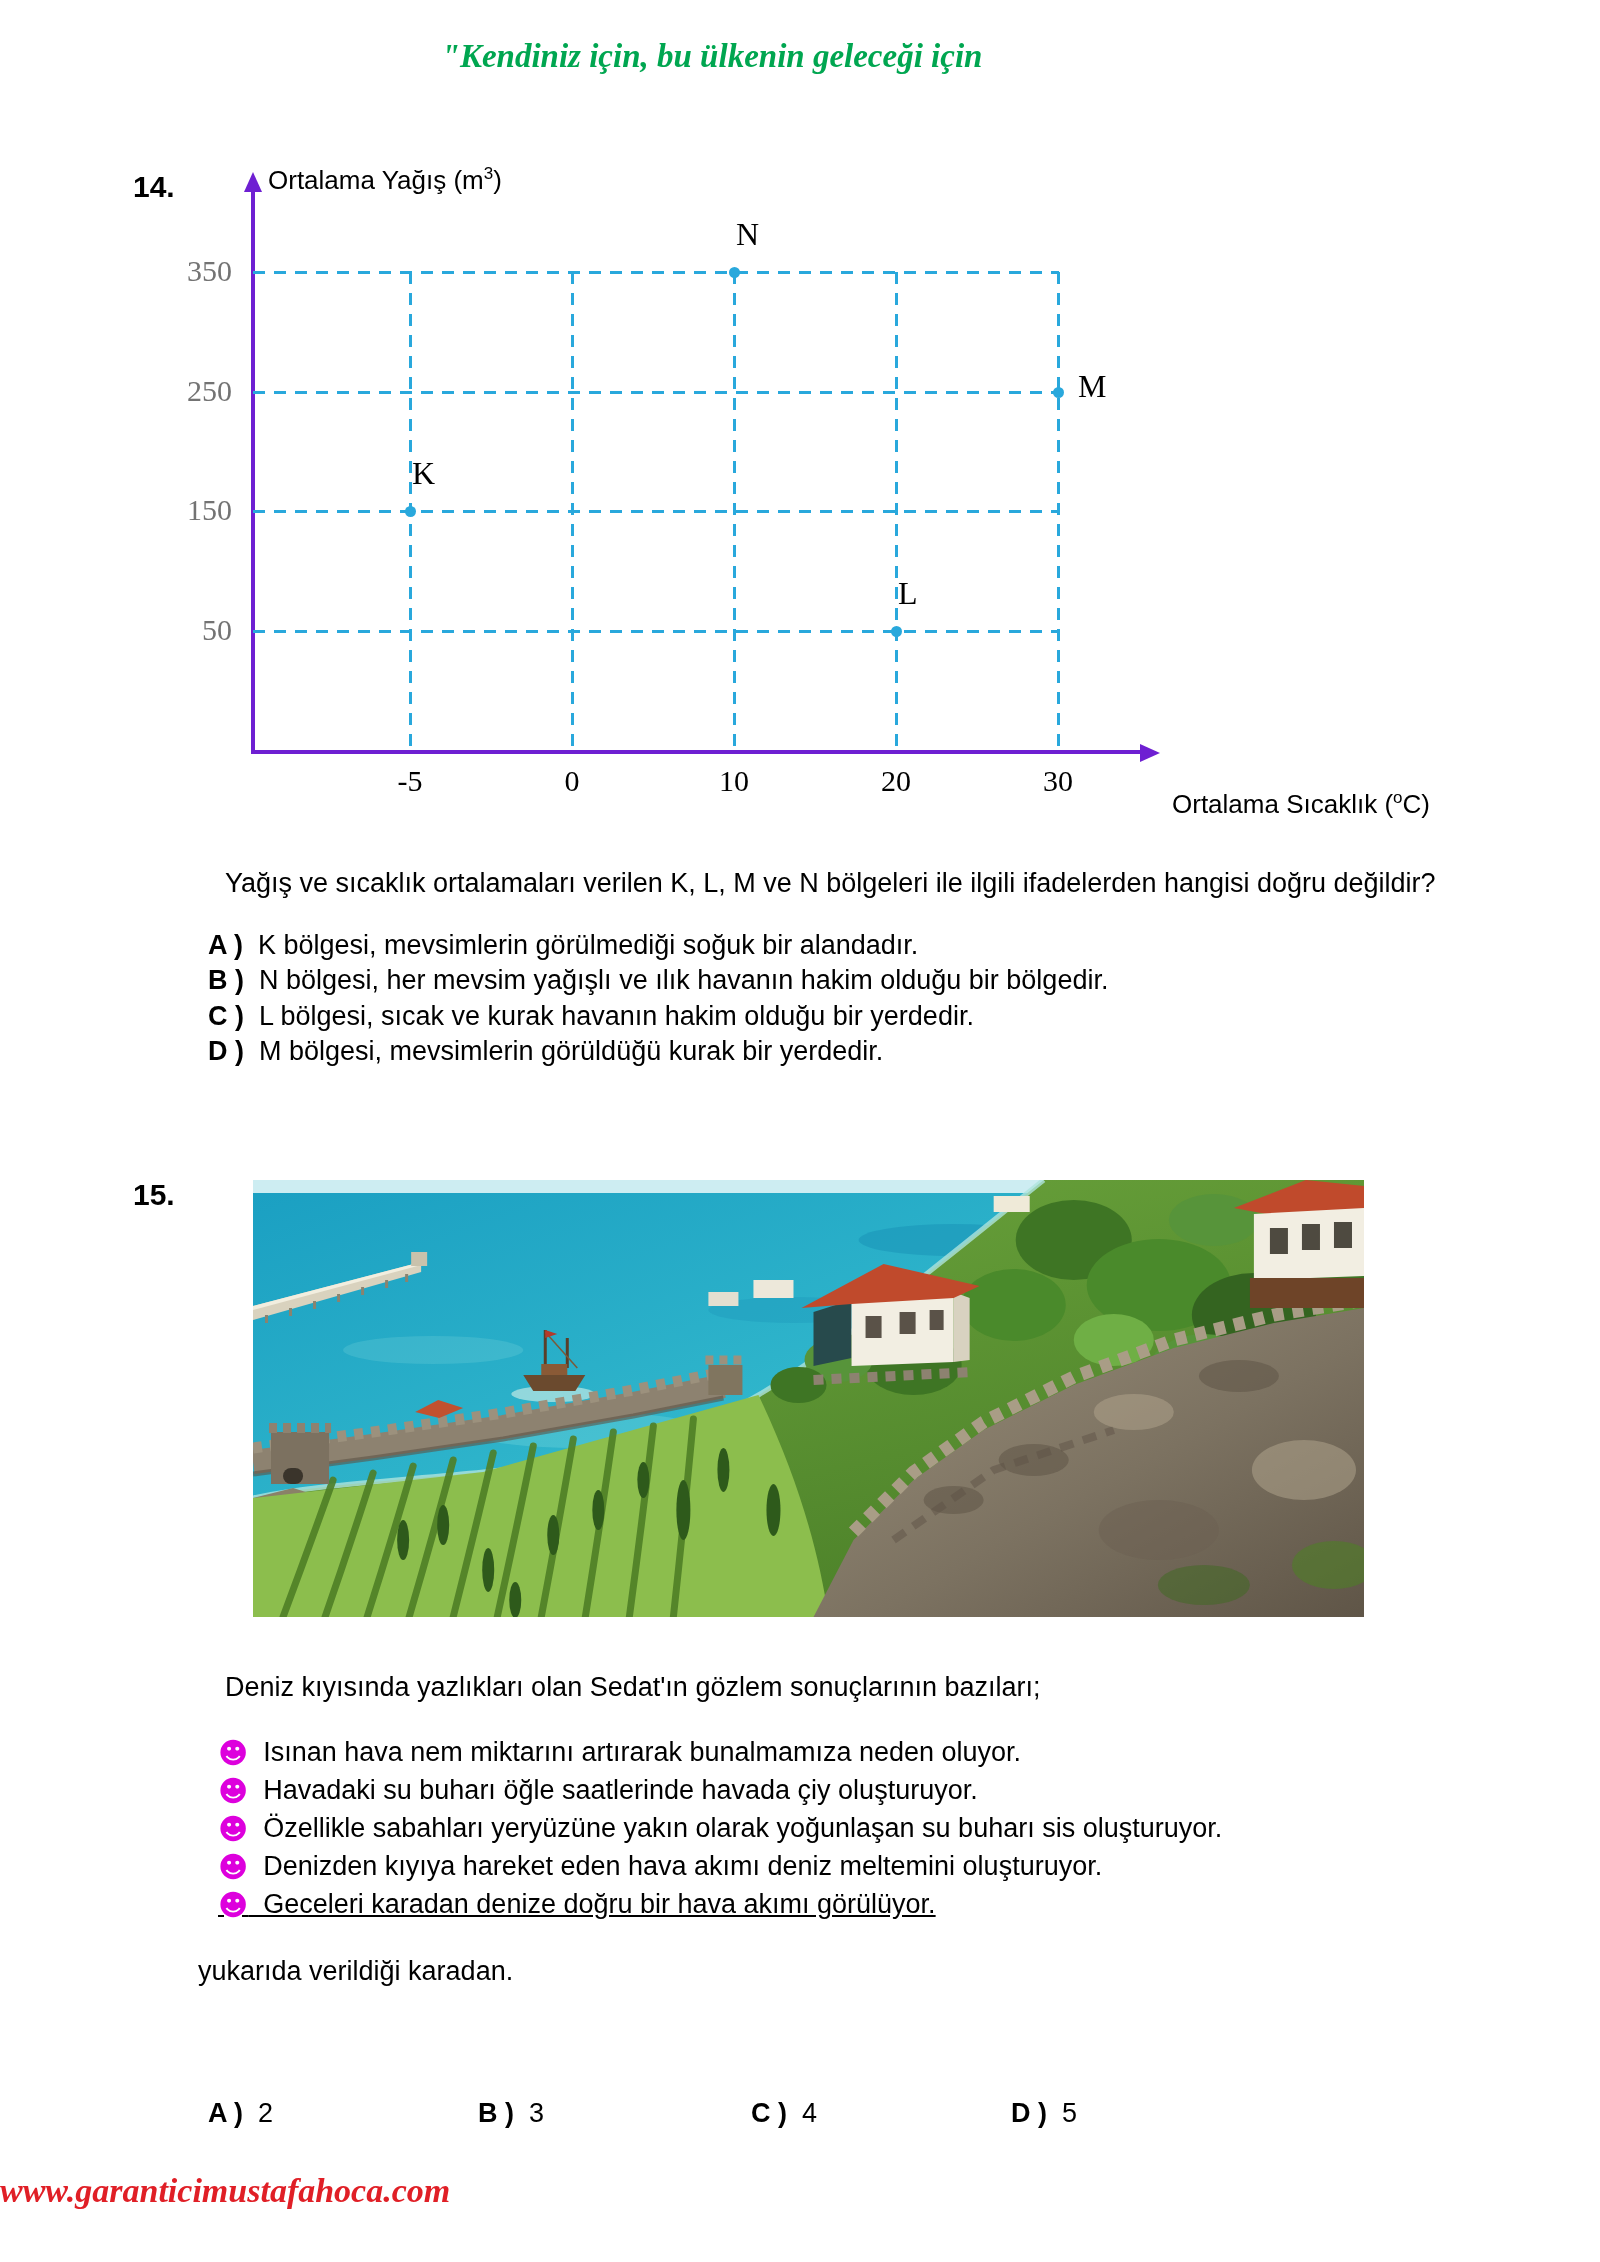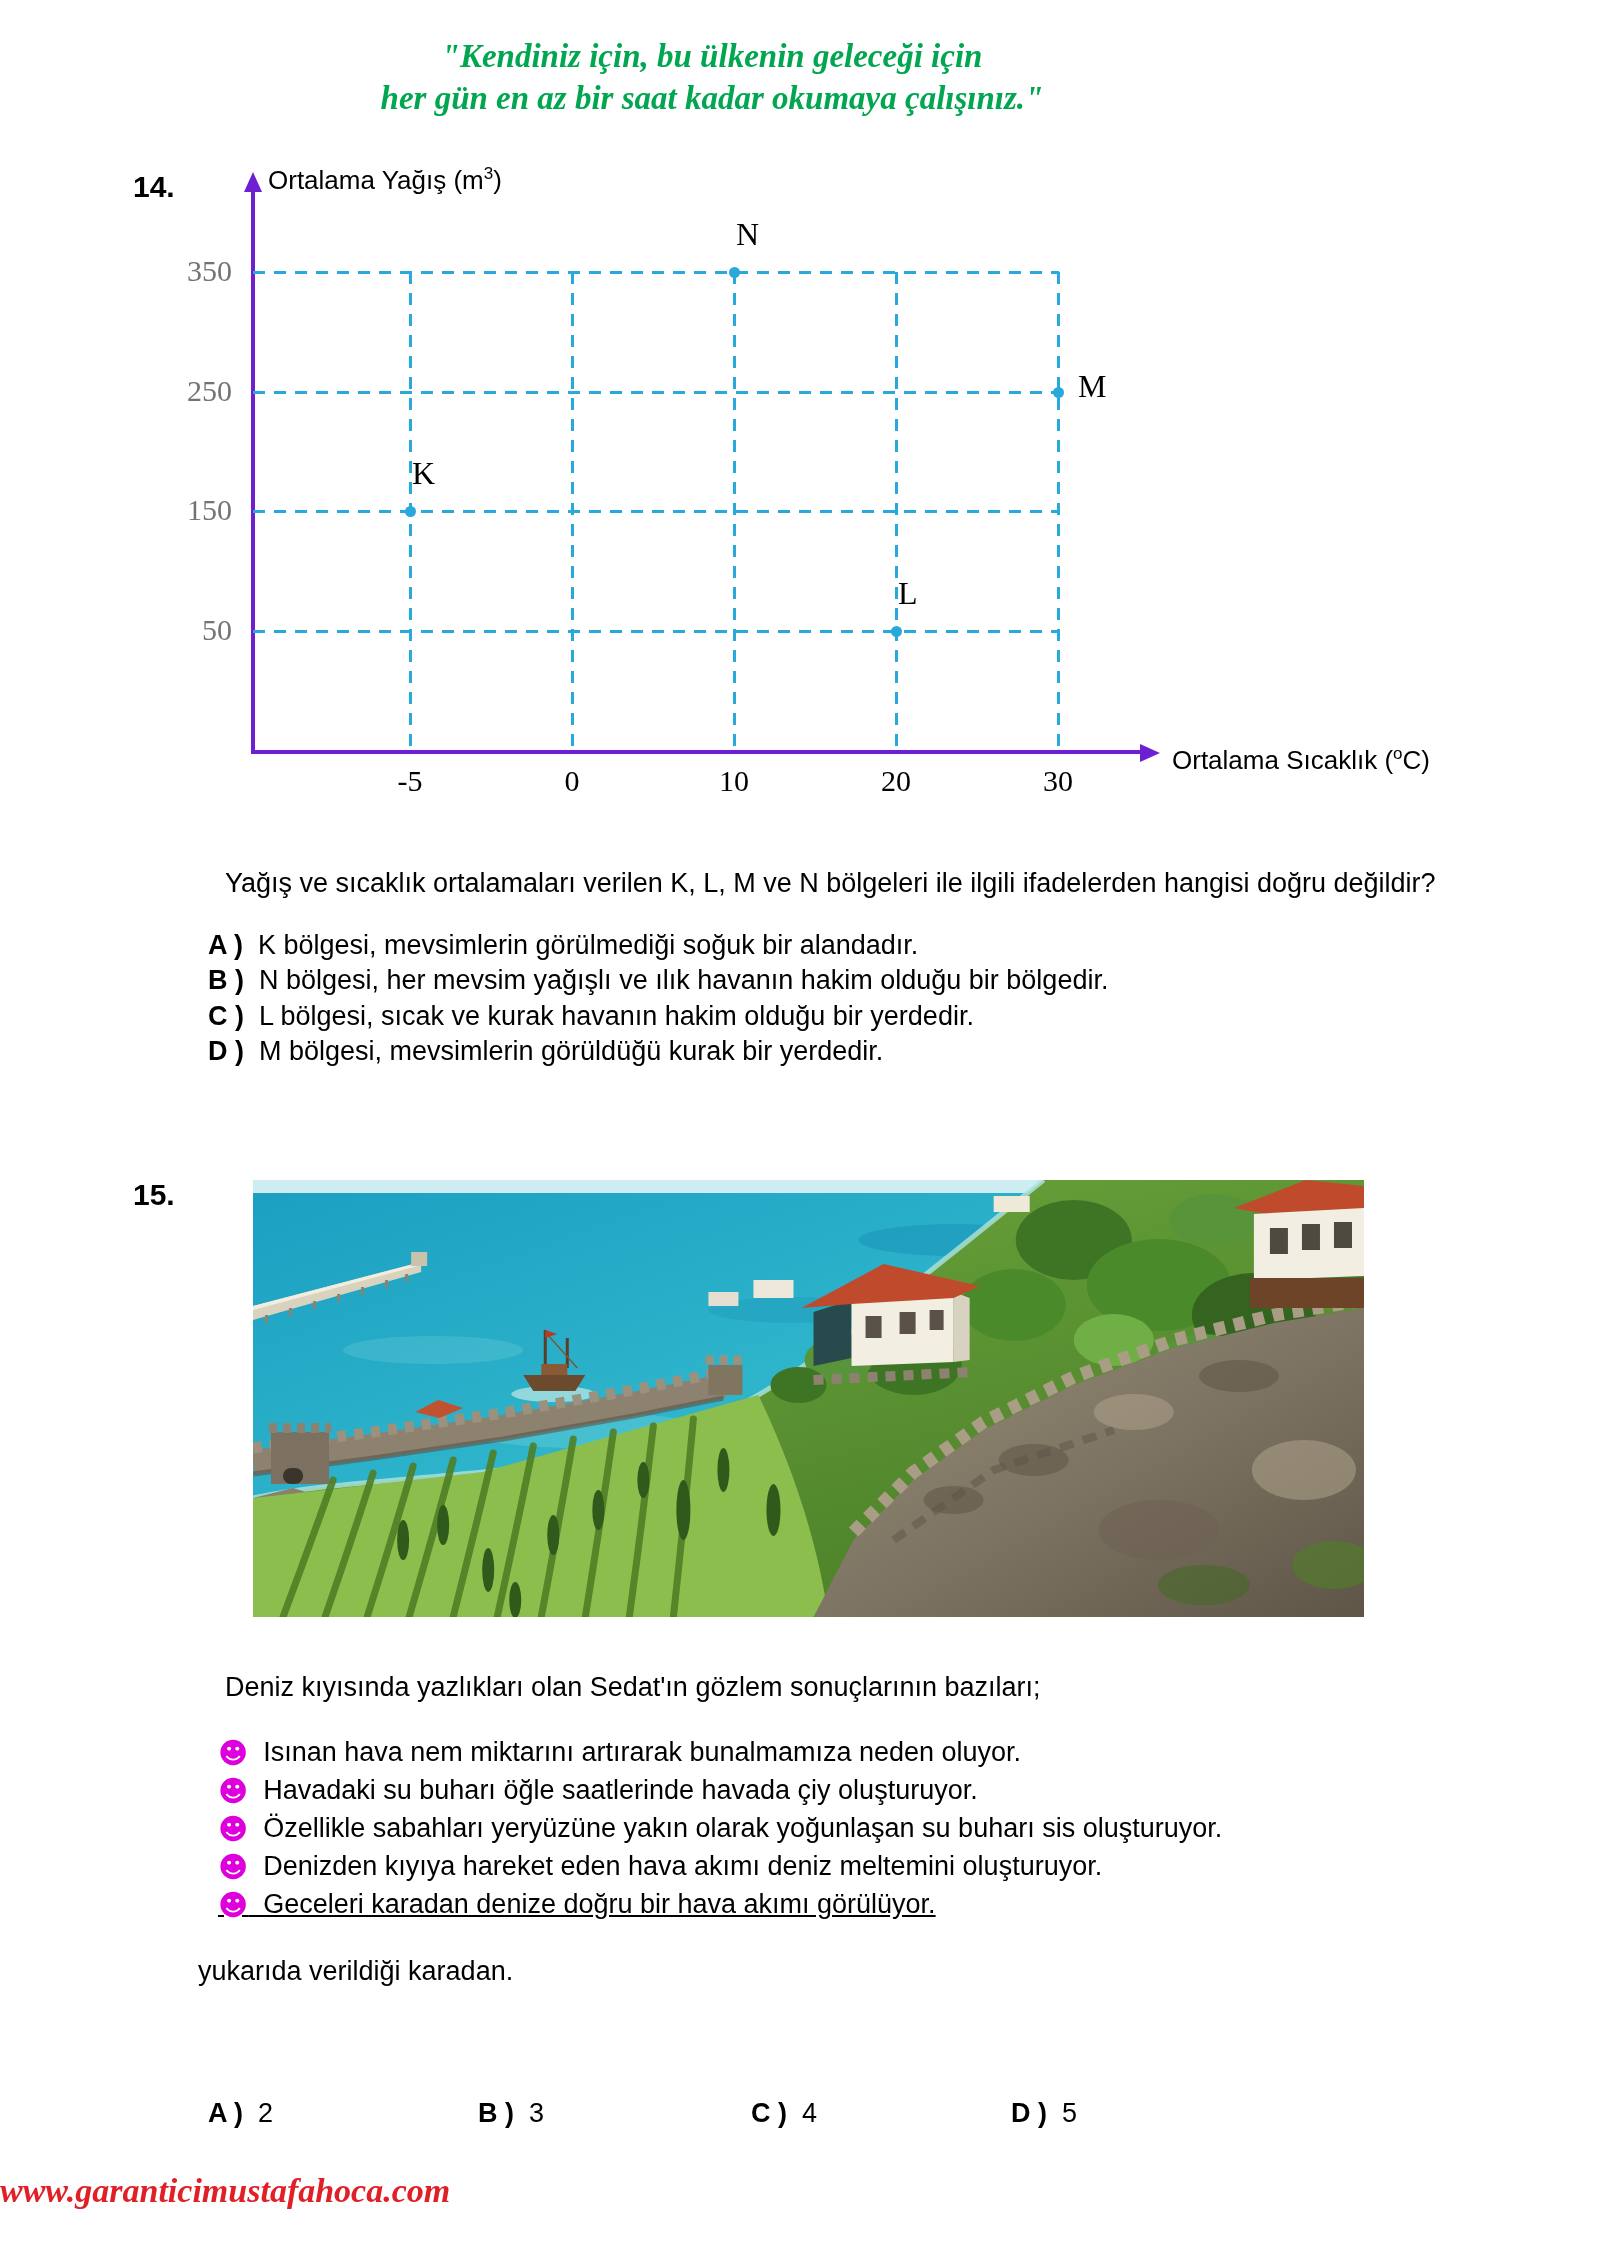--- a/index.html
+++ b/index.html
@@ -46,31 +46,30 @@
   .footer{position:absolute;left:0;top:2172px;width:1600px;text-align:left;
         font-family:"Liberation Serif",serif;font-style:italic;font-weight:bold;
         font-size:34px;color:var(--footer-red);}
 </style>
 </head>
 <body>
 
 <div class="page">
 
   <div class="quote-line" style="top:38px">"Kendiniz için, bu ülkenin geleceği için</div>
-  <div class="quote-line" style="top:80px">her gün en az bir saat kadar okumaya çalışınız."</div>
 
   <div class="qnum" style="left:133px;top:170px">14.</div>
 
   <div id="chart-layer">
     <div class="axis-y"></div>
     <div class="axis-x"></div>
     <div class="arrow-up"></div>
     <div class="arrow-right"></div>
     <div class="axis-title" style="left:268px;top:164px"><span>Ortalama Yağış (m</span><sup>3</sup><span>)</span></div>
-    <div class="axis-title" style="left:1172px;top:744px"><span>Ortalama Sıcaklık (</span><sup>o</sup><span>C)</span></div>
+    <div class="axis-title" style="left:1172px;top:788px"><span>Ortalama Sıcaklık (</span><sup>o</sup><span>C)</span></div>
   <div class="gridline-h" style="left: 253px; top: 271px; width: 806px;"></div>
       <div class="ytick" style="left: 148px; top: 254px;">350</div>
       <div class="gridline-h" style="left: 253px; top: 391px; width: 806px;"></div>
       <div class="ytick" style="left: 148px; top: 374px;">250</div>
       <div class="gridline-h" style="left: 253px; top: 510px; width: 806px;"></div>
       <div class="ytick" style="left: 148px; top: 493px;">150</div>
       <div class="gridline-h" style="left: 253px; top: 630px; width: 806px;"></div>
       <div class="ytick" style="left: 148px; top: 613px;">50</div>
       <div class="gridline-v" style="left: 409px; top: 272px; height: 480px;"></div>
       <div class="xtick" style="left: 365px; top: 764px;">-5</div>

